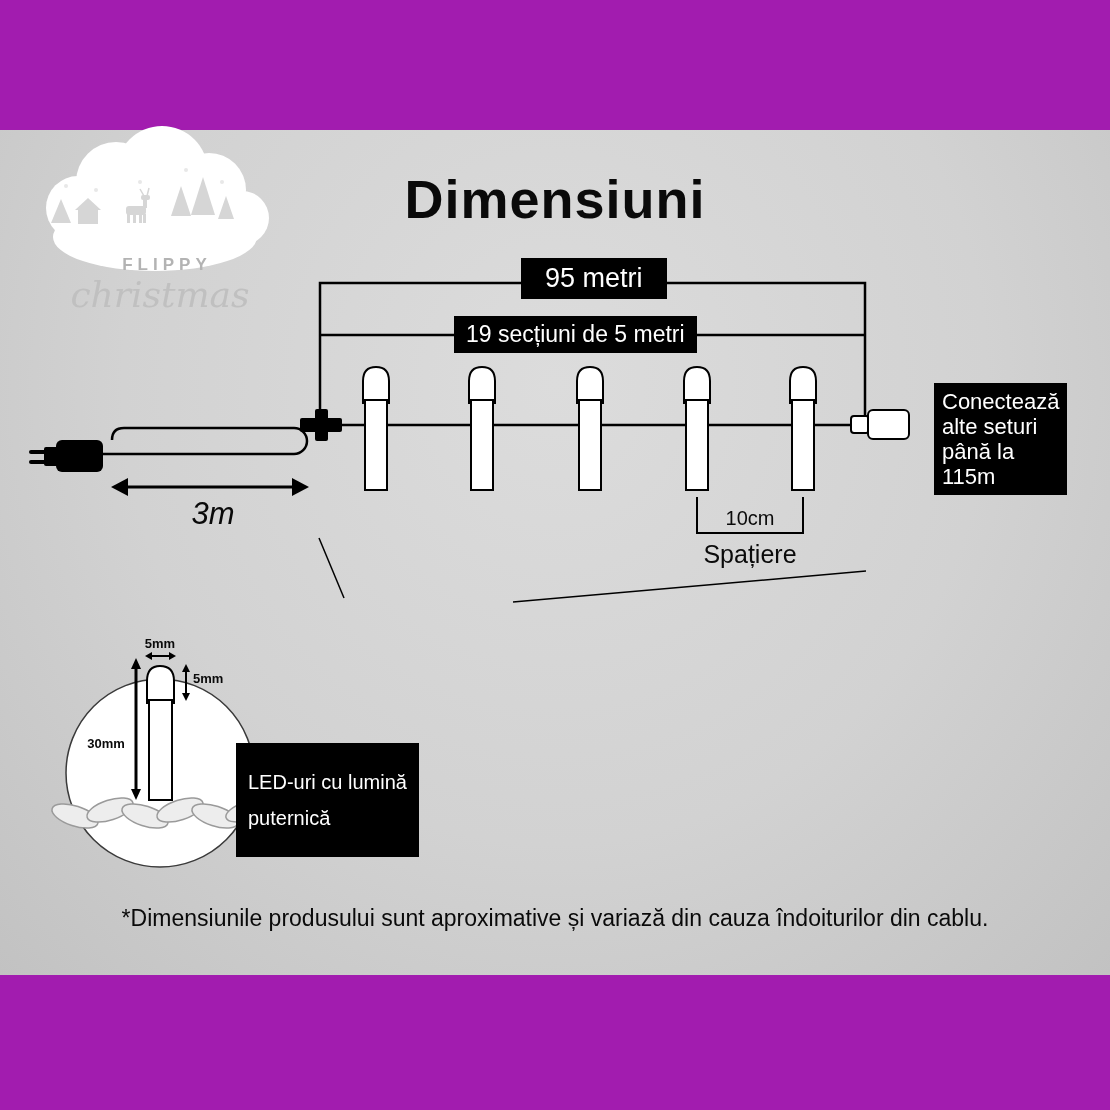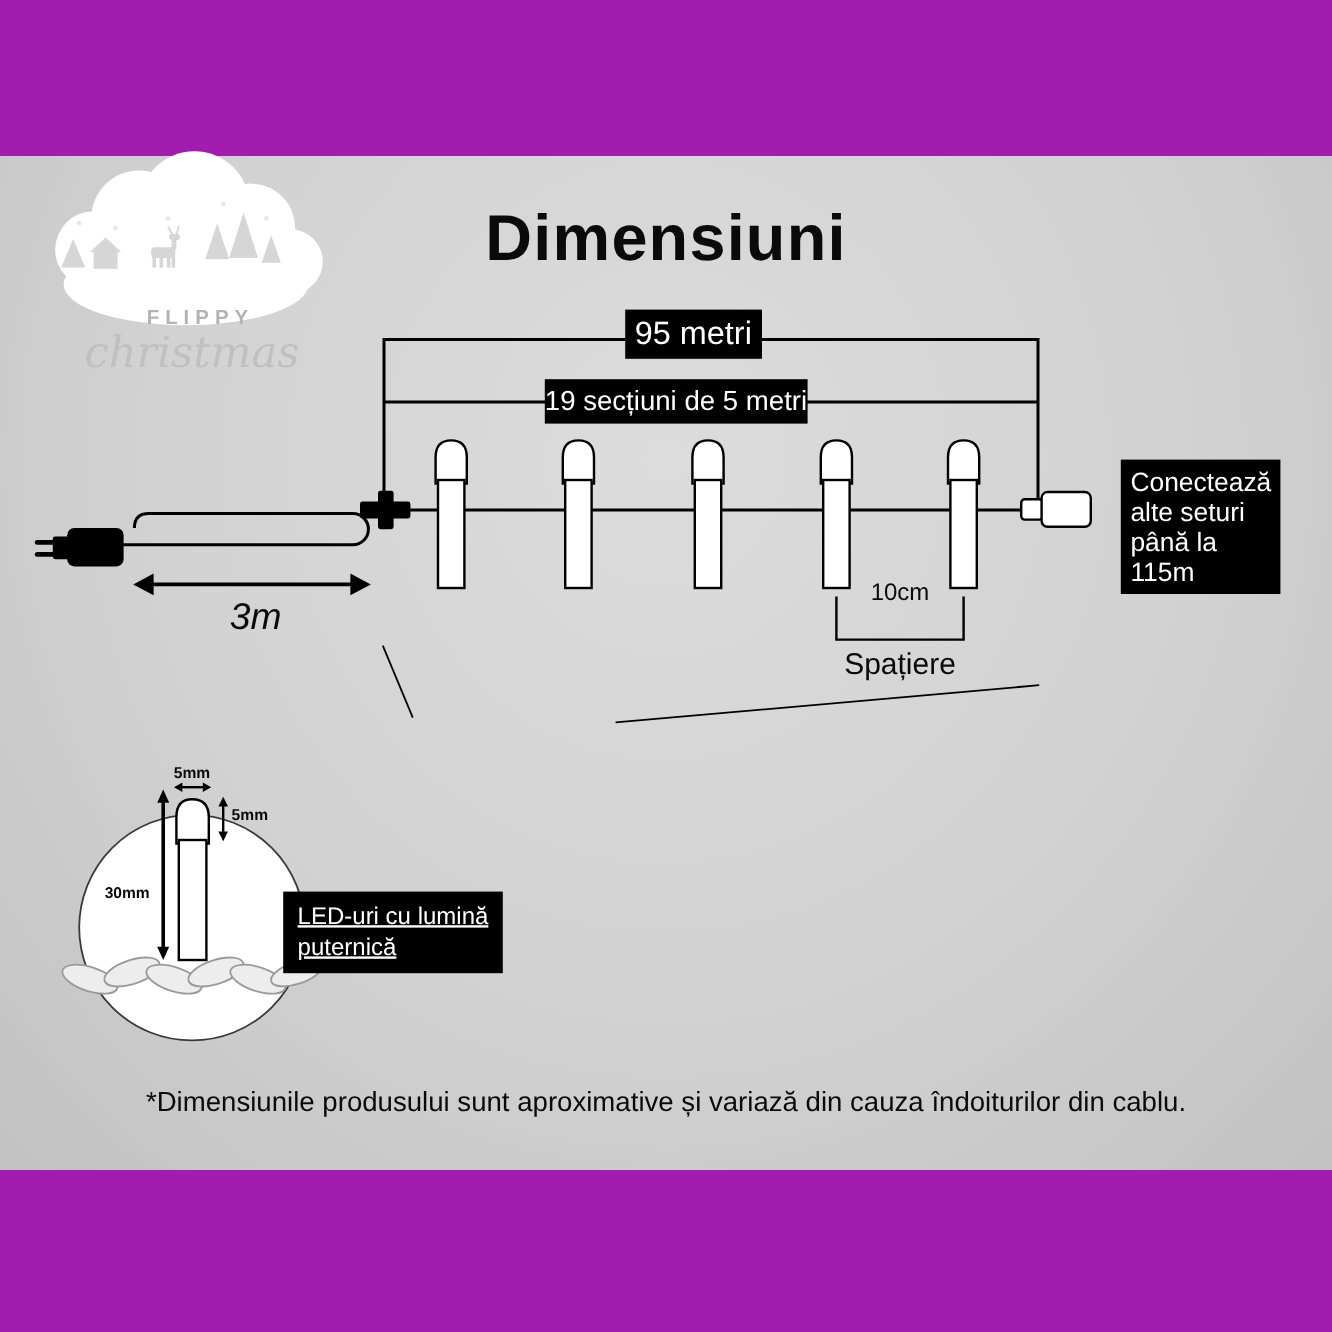--- a/index.html
+++ b/index.html
@@ -5,28 +5,28 @@
   * { margin:0; padding:0; box-sizing:border-box; }
   html,body { width:1110px; height:1110px; background:#ffffff;
     font-family:"Liberation Sans","DejaVu Sans",sans-serif; }
   .canvas { position:relative; width:1110px; height:1110px; background:#a21caf; overflow:hidden; }
   .gray-area { position:absolute; left:0; top:130px; width:1110px; height:845px;
     background: radial-gradient(ellipse at 50% 30%, #dcdcdc 0%, #d2d2d2 55%, #c2c2c2 100%); }
   svg.overlay { position:absolute; left:0; top:0; }
   .abs { position:absolute; color:#0a0a0a; }
   .title { left:0; right:0; top:168px; text-align:center; font-size:54px; font-weight:700; letter-spacing:1px; }
   .blackbox { position:absolute; background:#000000; color:#ffffff; white-space:nowrap; }
-  .bb-95 { left:521px; top:258px; font-size:27px; padding:5px 8px; }
-  .bb-sections { left:454px; top:316px; font-size:23px; padding:5px 0; }
+  .bb-95 { left:521px; top:258px; font-size:27px; padding:5px 24px; }
+  .bb-sections { left:454px; top:316px; font-size:23px; padding:5px 12px; }
   .bb-connect { left:934px; top:383px; width:133px; font-size:22px; line-height:25px; padding:6px 8px; }
   .bb-count { left:344px; top:584px; font-size:21px; padding:5px 12px; }
-  .bb-bright { left:236px; top:743px; font-size:20px; line-height:26px; padding:8px 12px;text-decoration:underline; }
+  .bb-bright { left:236px; top:743px; font-size:20px; line-height:36px; padding:21px 12px; }
   .pre { white-space:pre-line; }
   .lbl-3m { left:168px; top:496px; width:90px; text-align:center; font-size:31px;font-style:italic; }
-  .lbl-10cm { left:698px; top:483px; width:104px; text-align:center; font-size:20px; }
+  .lbl-10cm { left:698px; top:507px; width:104px; text-align:center; font-size:20px; }
   .lbl-spatiere { left:670px; top:540px; width:160px; text-align:center; font-size:25px; }
   .lbl-ledsize { left:57px; top:602px; font-size:25px; }
   .lbl-sm { font-size:13px; font-weight:700; }
   .lbl-w5 { left:130px; top:636px; width:60px; text-align:center; }
   .lbl-t5 { left:193px; top:671px; }
   .lbl-30 { left:82px; top:736px; width:48px; text-align:center; }
   .footnote { left:0; right:0; top:905px; text-align:center; font-size:23px; }
   .logo-name { left:112px; top:255px; width:110px; text-align:center; font-size:17px;
     font-weight:700; letter-spacing:5px; color:#b3b3b3; }
   .logo-script { left:70px; top:274px; width:180px; text-align:center; font-size:36px;

